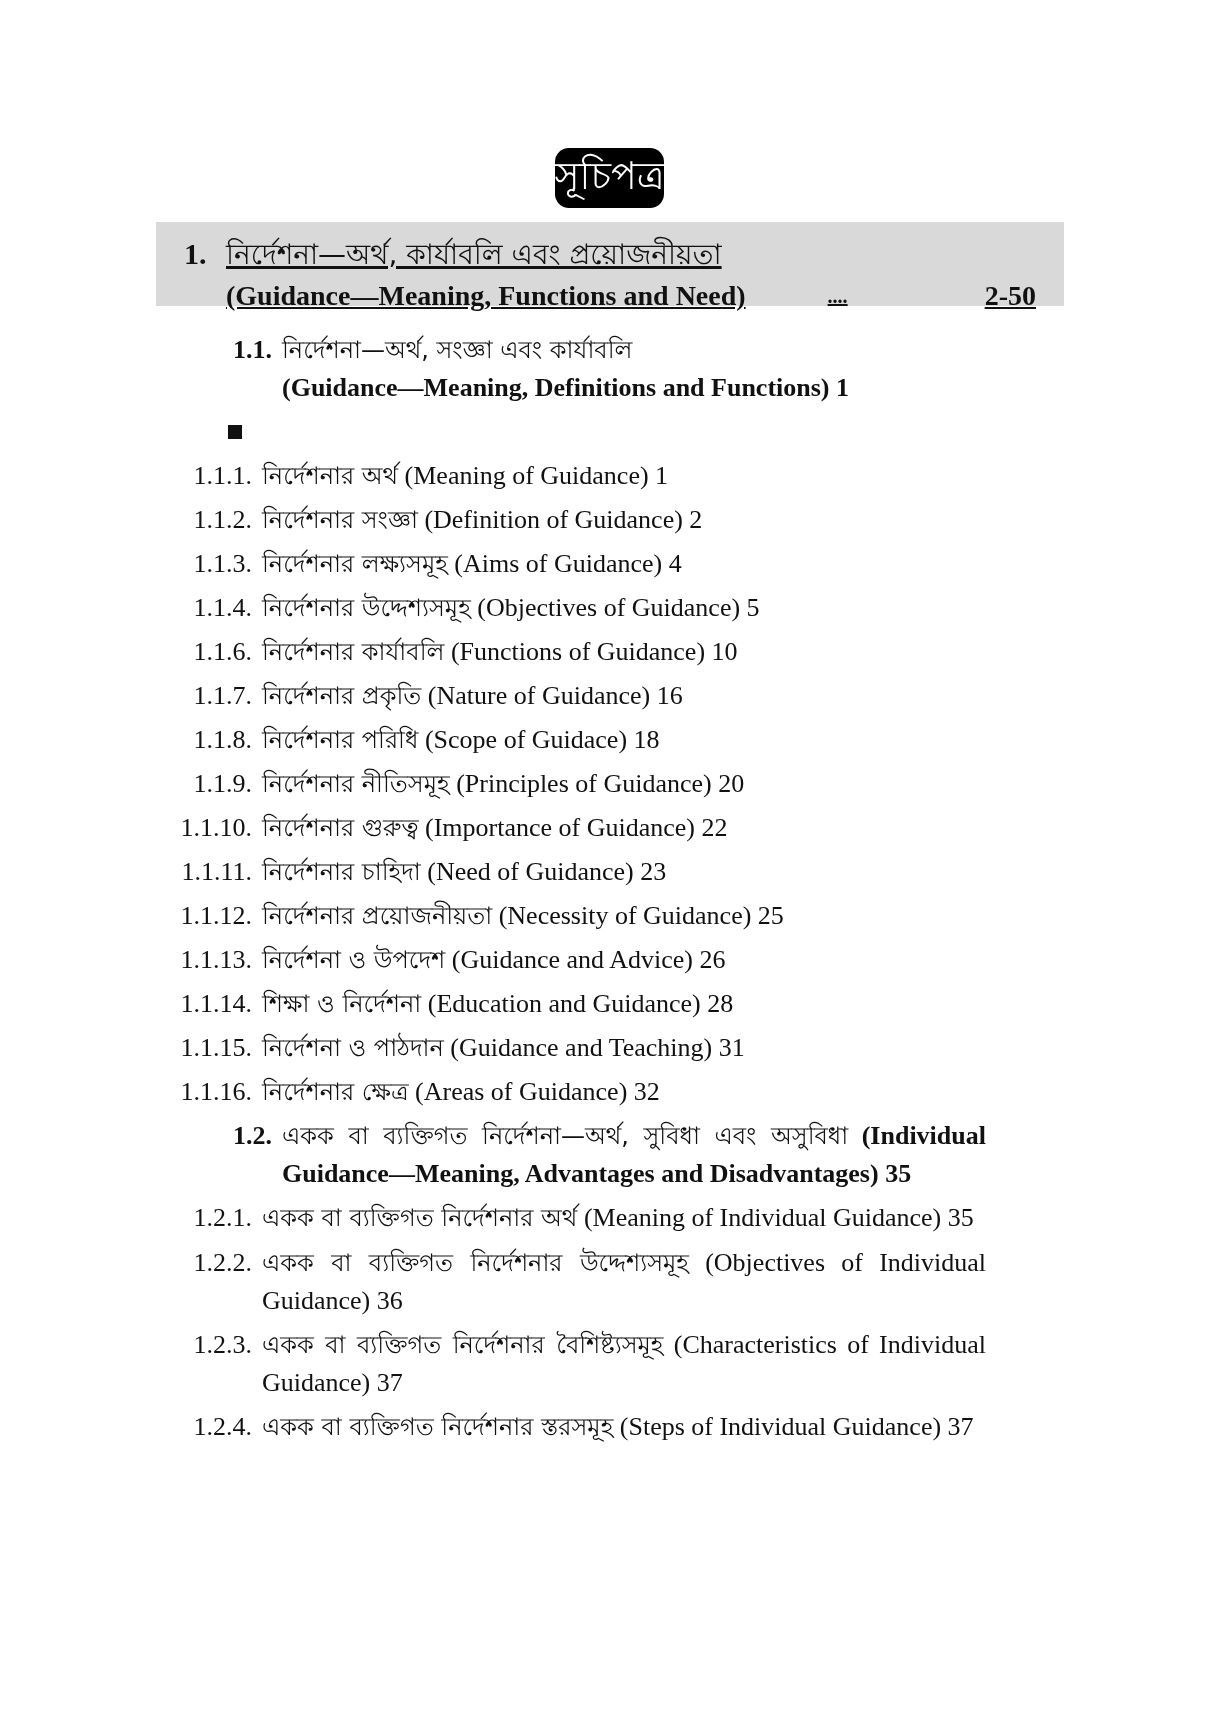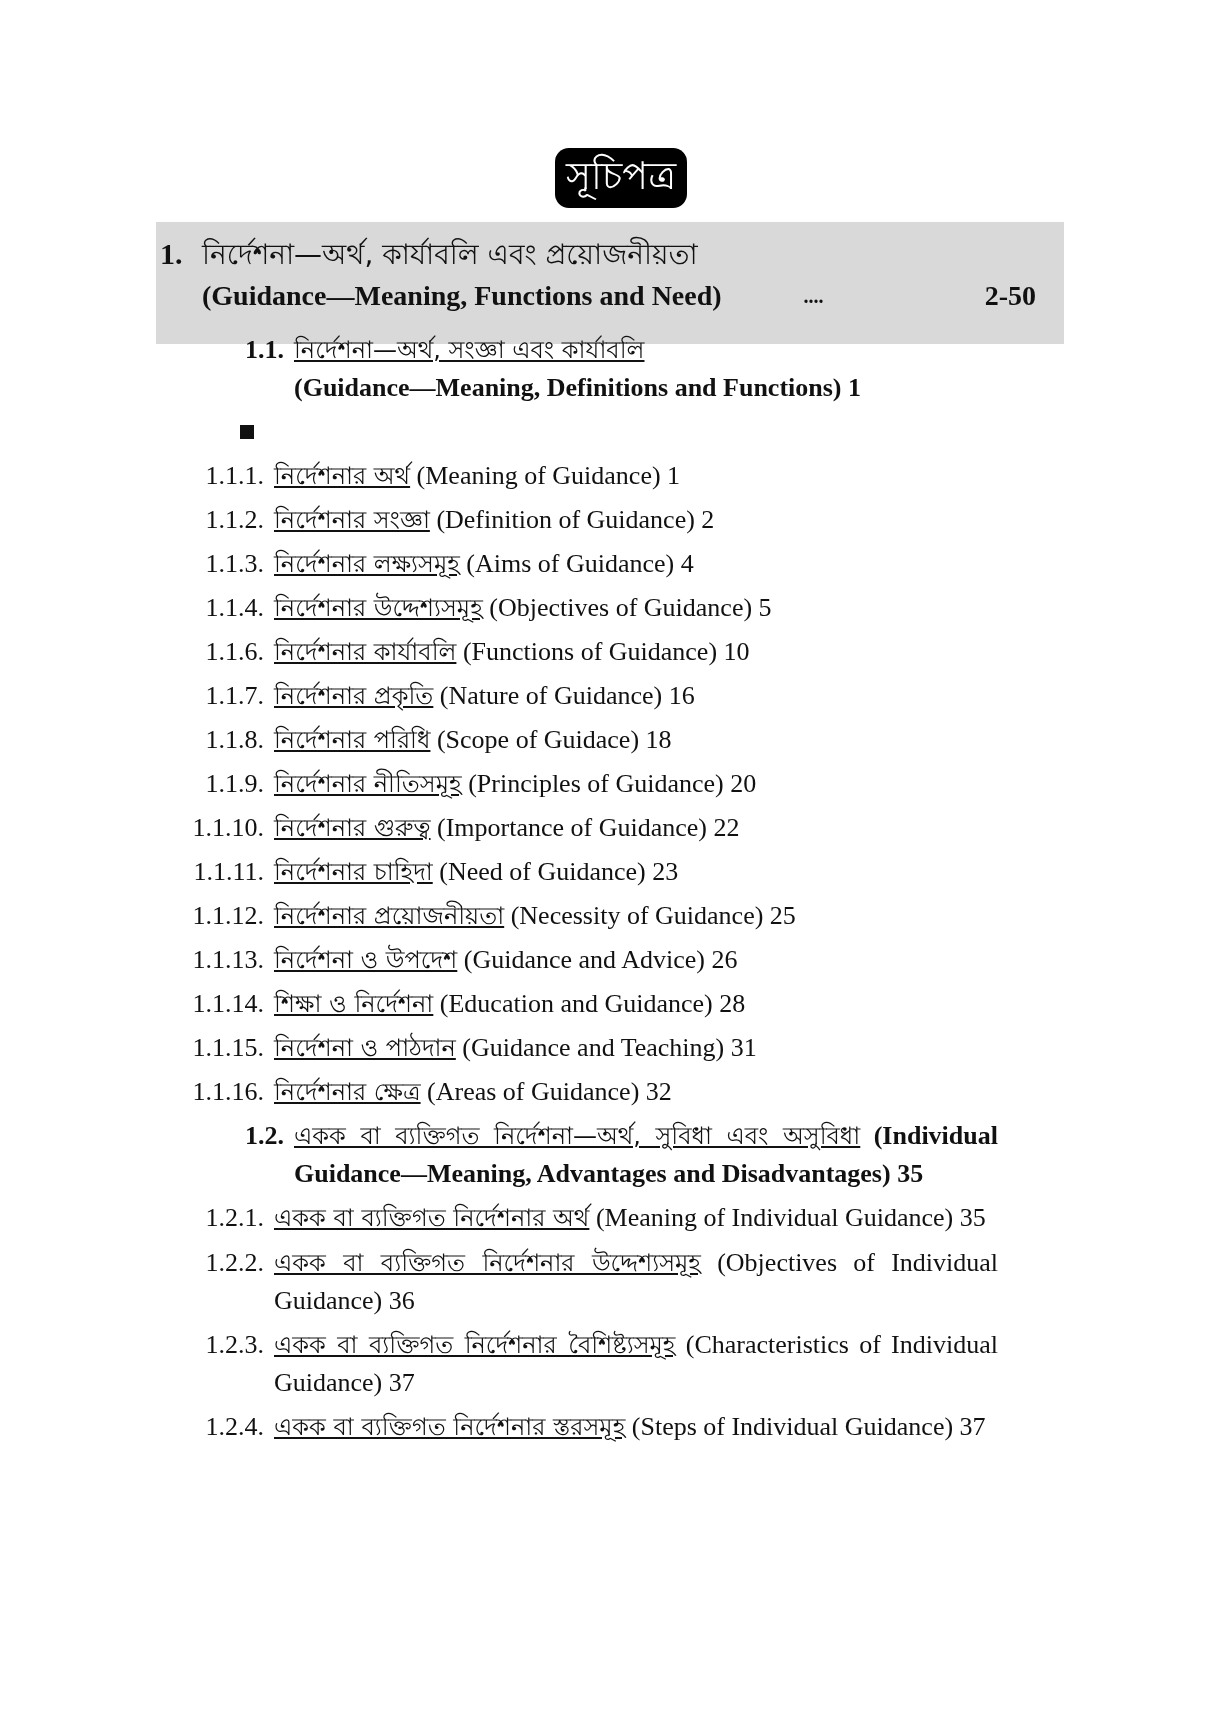--- a/index.html
+++ b/index.html
@@ -1,39 +1,39 @@
 <!DOCTYPE html>
 <html><head>
   <meta charset="utf-8">
   <style>
     html, body { margin: 0; padding: 0; background: #ffffff; }
     body { width: 1214px; height: 1722px; position: relative; overflow: hidden;
            font-family: "Liberation Serif", "DejaVu Serif", serif; color: #111111; }
 
-    .title-badge { position: absolute; left: 555px; top: 148px; width: 132px; height: 60px;
+    .title-badge { position: absolute; left: 555px; top: 148px; width: 109px; height: 60px;
                    background: #000000; border-radius: 14px; color: #ffffff;
                    display: flex; align-items: center; justify-content: center;
                    font-size: 38px; font-family: "DejaVu Sans", sans-serif; }
 
-    .chapter-box { position: absolute; left: 156px; top: 222px; width: 908px; height: 122px;
-                   background: #d9d9d9; box-sizing: border-box; padding: 10px 28px 0 4px; }
+    .chapter-box { position: absolute; left: 156px; top: 222px; width: 908px; height: 84px;
+                   background: #d9d9d9; box-sizing: border-box; padding: 10px 28px 0 28px; text-decoration: underline; }
     .chapter-line1 { font-size: 30px; font-weight: bold; height: 44px; line-height: 44px; white-space: nowrap; }
     .chapter-line1 .num { display: inline-block; width: 42px; }
     .chapter-line1 .bn { font-family: "DejaVu Sans", sans-serif; font-weight: normal; font-size: 28px; }
     .chapter-line2 { font-size: 28px; font-weight: bold; height: 40px; line-height: 40px; padding-left: 42px;
                      display: flex; white-space: nowrap; }
     .chapter-line2 .en { flex: 0 0 auto; }
     .chapter-line2 .dots { margin-left: 82px; font-size: 20px; width: 60px; }
     .chapter-line2 .pages { margin-left: auto; }
 
-    .toc { position: absolute; left: 168px; top: 328px; width: 830px; }
+    .toc { position: absolute; left: 156px; top: 328px; width: 830px; }
     .entry { display: flex; font-size: 26px; line-height: 44px; }
     .entry .num { flex: 0 0 106px; text-align: right; padding-right: 10px; box-sizing: border-box; white-space: nowrap; }
     .entry .body { flex: 1; }
-    .entry .bn { font-family: "DejaVu Sans", sans-serif; font-size: 24px; text-decoration: underline; }
+    .entry .bn { font-family: "DejaVu Sans", sans-serif; font-size: 24px; }
     .entry.bold { font-weight: bold; }
     .entry.bold .bn { font-weight: normal; }
     .entry.wrap .body { line-height: 37px; text-align: justify; }
     .entry.wrap { padding-top: 3px; padding-bottom: 4px; }
     .entry.wrap .num { line-height: 37px; }
     .bullet { display: inline-block; width: 14px; height: 14px; background: #111; margin: 0 16px 0 -4px; vertical-align: 1px; }
     .entry.bullet-entry .num { flex: 0 0 112px; }
   </style>
 </head>
 <body>

